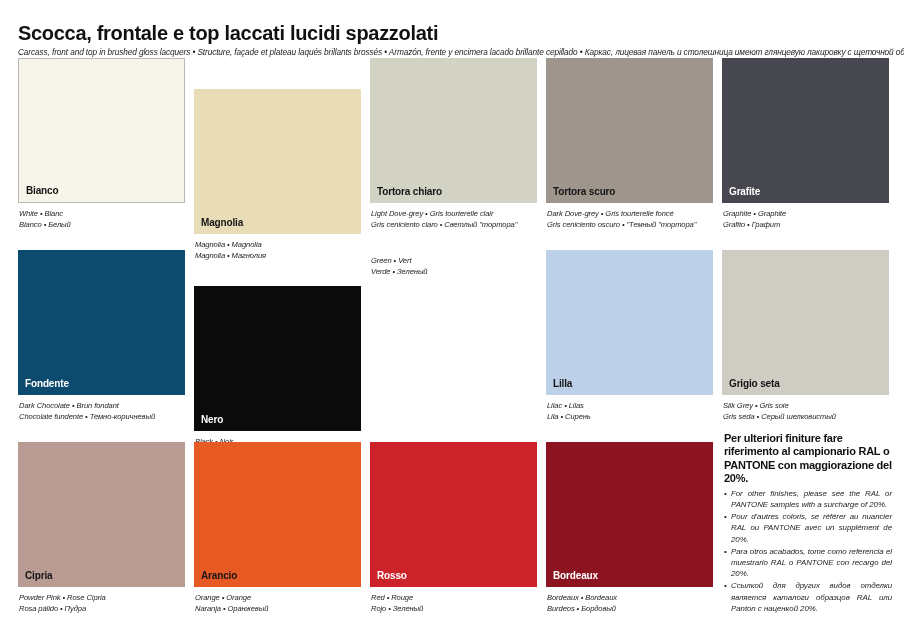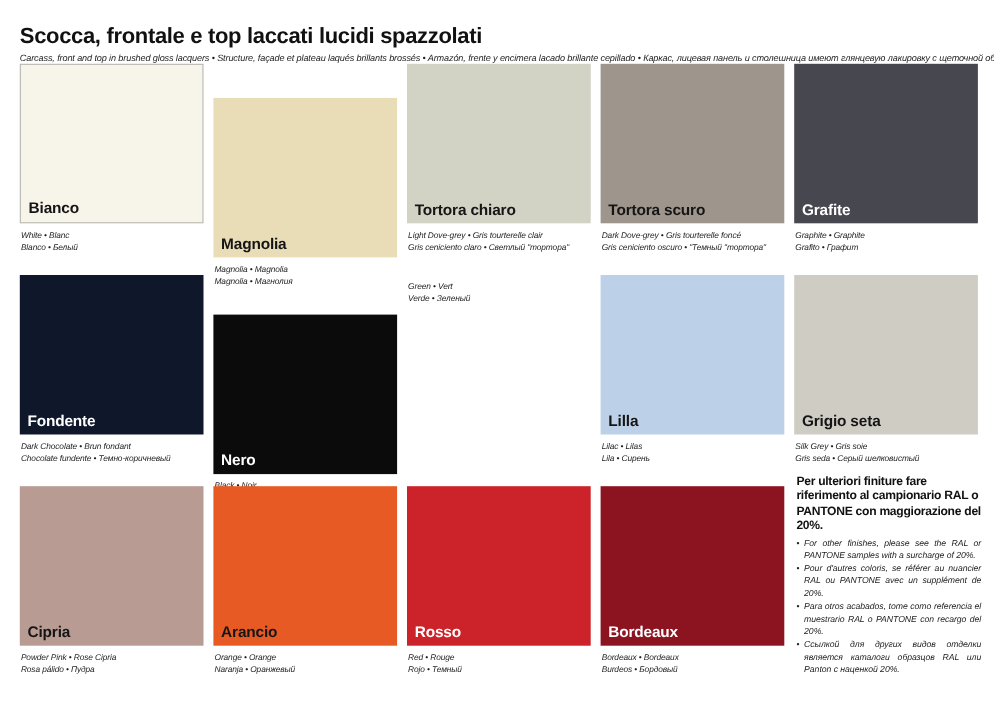--- a/index.html
+++ b/index.html
@@ -78,21 +78,21 @@
     display: flex;
     align-items: flex-end;
     overflow: hidden;
   }
   .swatch.bordered {
     border: 1px solid #b9b9b3;
   }
 
   .swatch-name {
     font-family: "Liberation Sans", sans-serif;
-    font-size: 14px;
+    font-size: 10px;
     font-weight: 700;
     letter-spacing: -0.15px;
     padding: 0 0 6px 7px;
     line-height: 1;
   }
   .name-dark { color: #151515; }
   .name-light { color: #ffffff; }
 
   .translations {
     margin-top: 5px;
@@ -198,21 +198,21 @@
       <div class="cell">
         <div class="swatch" style="background: rgb(71, 71, 79);">
           <span class="swatch-name name-light">Grafite</span>
         </div>
         <div class="translations">
           <div>Graphite • Graphite</div>
           <div>Grafito • Графит</div>
         </div>
       </div>
       <div class="cell">
-        <div class="swatch" style="background: #0f172a;">
+        <div class="swatch" style="background: #0c4a6e;">
           <span class="swatch-name name-light">Fondente</span>
         </div>
         <div class="translations">
           <div>Dark Chocolate • Brun fondant</div>
           <div>Chocolate fundente • Темно-коричневый</div>
         </div>
       </div>
       <div class="cell">
         <div class="swatch" style="background: rgb(11, 11, 11); margin-top: 36px;">
           <span class="swatch-name name-light">Nero</span>
@@ -263,21 +263,21 @@
           <div>Orange • Orange</div>
           <div>Naranja • Оранжевый</div>
         </div>
       </div>
       <div class="cell">
         <div class="swatch" style="background: rgb(204, 34, 41);">
           <span class="swatch-name name-light">Rosso</span>
         </div>
         <div class="translations">
           <div>Red • Rouge</div>
-          <div>Rojo • Темный</div>
+          <div>Rojo • Зеленый</div>
         </div>
       </div>
       <div class="cell">
         <div class="swatch" style="background: rgb(140, 20, 32);">
           <span class="swatch-name name-light">Bordeaux</span>
         </div>
         <div class="translations">
           <div>Bordeaux • Bordeaux</div>
           <div>Burdeos • Бордовый</div>
         </div>

